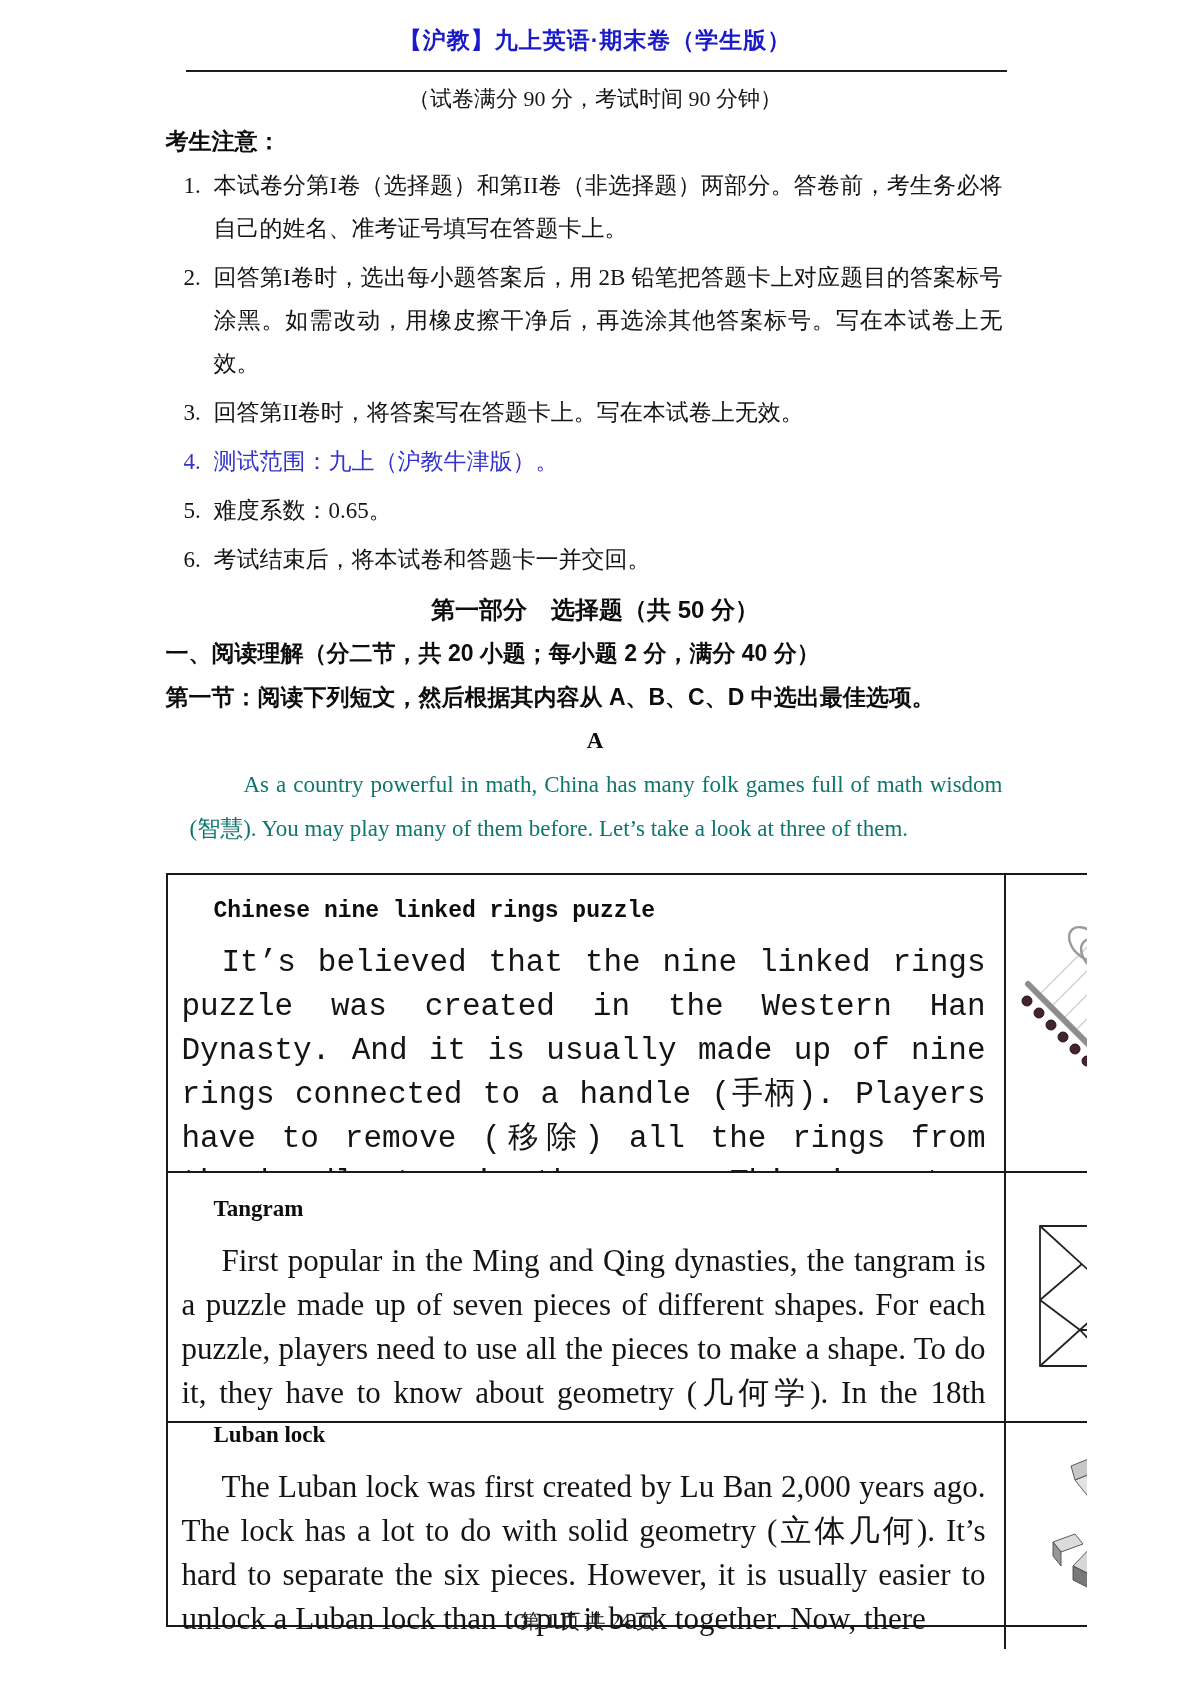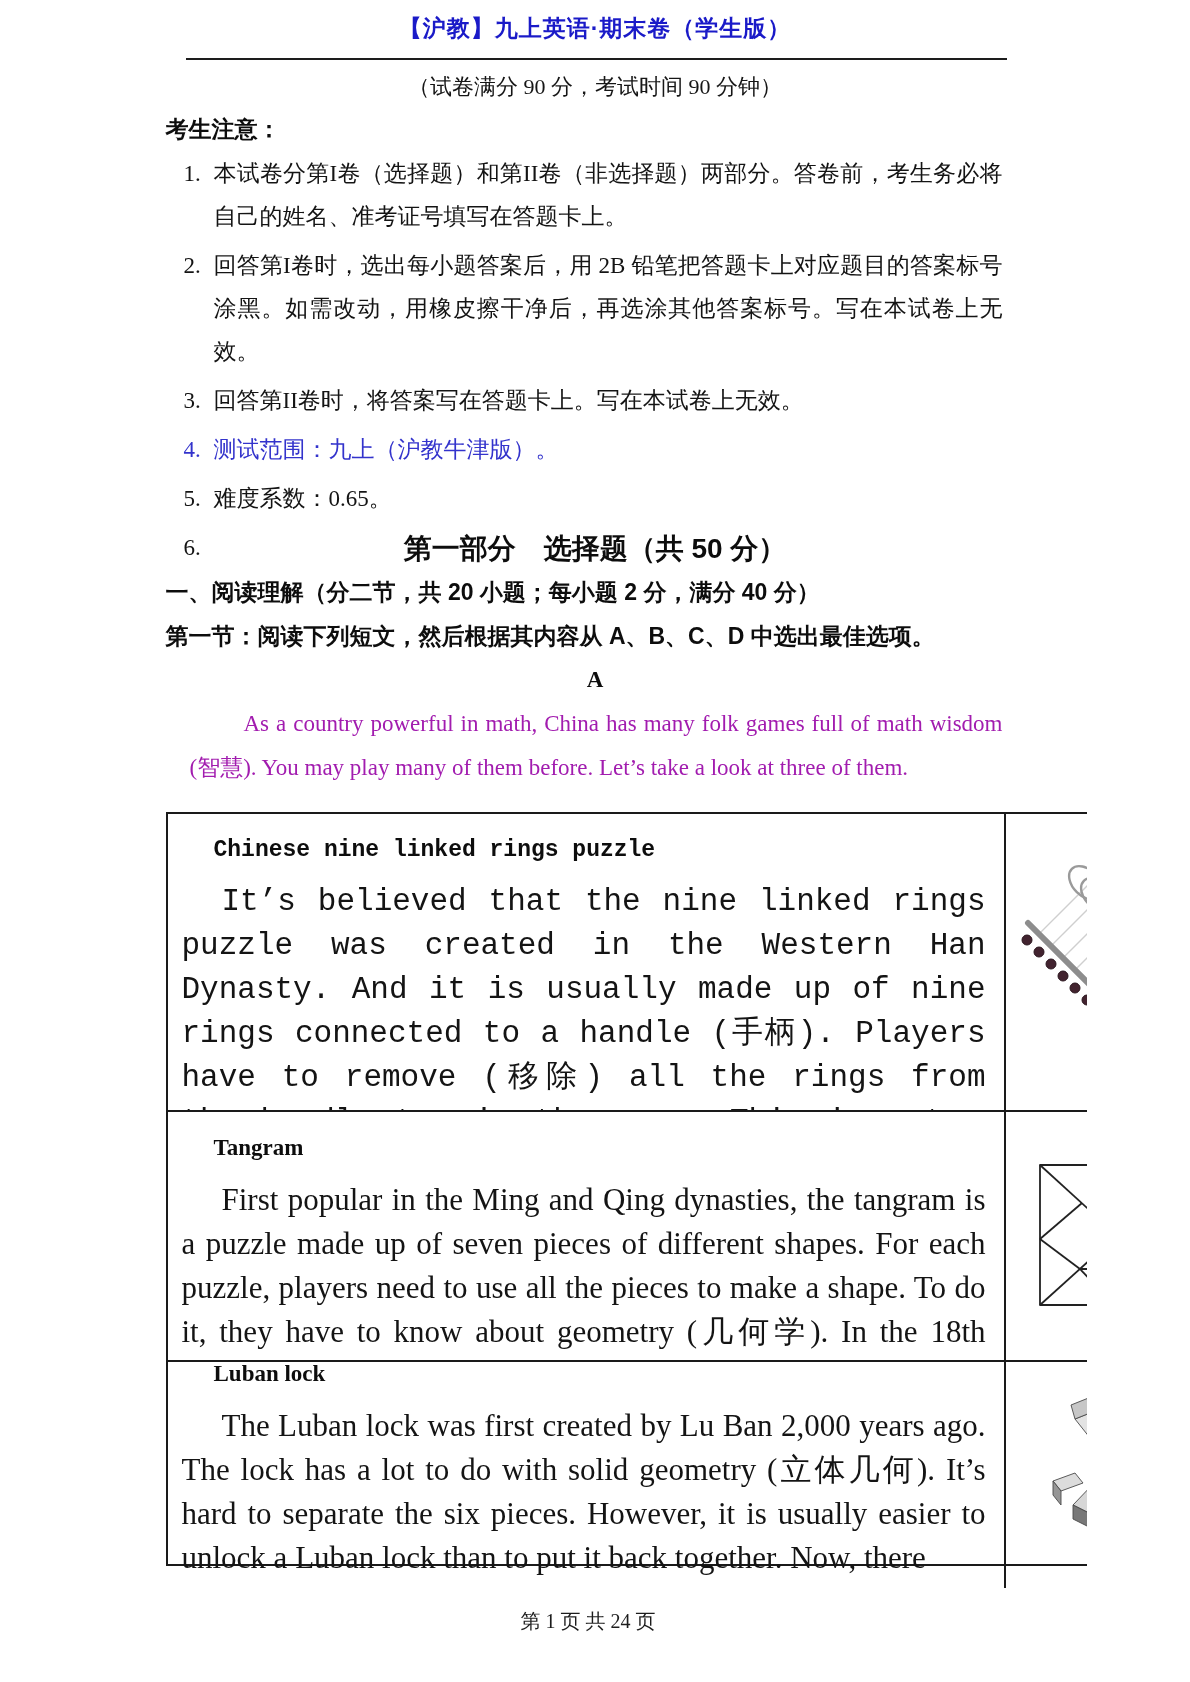--- a/index.html
+++ b/index.html
@@ -2,21 +2,21 @@
 <html><head>
 <meta charset="utf-8">
 <style>
   html,body{margin:0;padding:0;background:#ffffff;}
   .page{
     position:relative;
     width:983px;height:1682px;
     margin:0 auto;
     background:#fff;
     box-sizing:border-box;
-    padding:12px 62px 0 62px;
+    padding:24px 62px 0 62px;
     overflow:hidden;
     font-family:"Liberation Serif","DejaVu Serif",serif;
     color:#111;
   }
   .doc-title{
     text-align:center;
     font-size:23px;line-height:32px;
     font-weight:bold;
     color:#1a1ac8;
     font-family:"Liberation Sans","DejaVu Sans",sans-serif;
@@ -37,40 +37,40 @@
     font-size:23px;line-height:43px;
     text-align:justify;
     margin-bottom:6px;
     color:#141414;
   }
   .n-num{position:absolute;left:18px;top:0;}
   .n-item.blue, .n-item.blue .n-num{color:#3333cc;}
   .part-title{
     margin-top:8px;
     text-align:center;
-    font-size:28px;line-height:42px;font-weight:bold;
+    font-size:24px;line-height:42px;font-weight:bold;
     font-family:"Liberation Sans","DejaVu Sans",sans-serif;
     color:#0d0d0d;
   }
   .sec-heading,.sec-sub{
     font-size:23px;line-height:44px;font-weight:bold;
     font-family:"Liberation Sans","DejaVu Sans",sans-serif;
     color:#0d0d0d;
   }
   .passage-label{
     text-align:center;
     font-size:23px;line-height:44px;font-weight:bold;
     color:#0d0d0d;
   }
   .intro{
     margin:0 22px 0 24px;
     font-size:23px;line-height:44px;
     text-indent:54px;
     text-align:justify;
-    color:#a21caf;
+    color:#0f766e;
   }
   .gtable{
     margin-top:22px;
     width:1066px;
     box-sizing:border-box;
     border:2px solid #1a1a1a;
   }
   .grow{display:flex;box-sizing:border-box;}
   .grow + .grow{border-top:2px solid #1a1a1a;}
   .cell-text{
@@ -134,20 +134,21 @@
     <div class="n-item blue">
       <span class="n-num">4.</span>
       <span class="n-text">测试范围：九上（沪教牛津版）。</span>
     </div>
     <div class="n-item">
       <span class="n-num">5.</span>
       <span class="n-text">难度系数：0.65。</span>
     </div>
     <div class="n-item">
       <span class="n-num">6.</span>
+      <span class="n-text">考试结束后，将本试卷和答题卡一并交回。</span>
     </div>
   </div>
 
   <div class="part-title">第一部分　选择题（共 50 分）</div>
   <div class="sec-heading">一、阅读理解（分二节，共 20 小题；每小题 2 分，满分 40 分）</div>
   <div class="sec-sub">第一节：阅读下列短文，然后根据其内容从 A、B、C、D 中选出最佳选项。</div>
   <div class="passage-label">A</div>
   <p class="intro">As a country powerful in math, China has many folk games full of math wisdom (智慧). You may play many of them before. Let’s take a look at three of them.</p>
 
   <div class="gtable">

